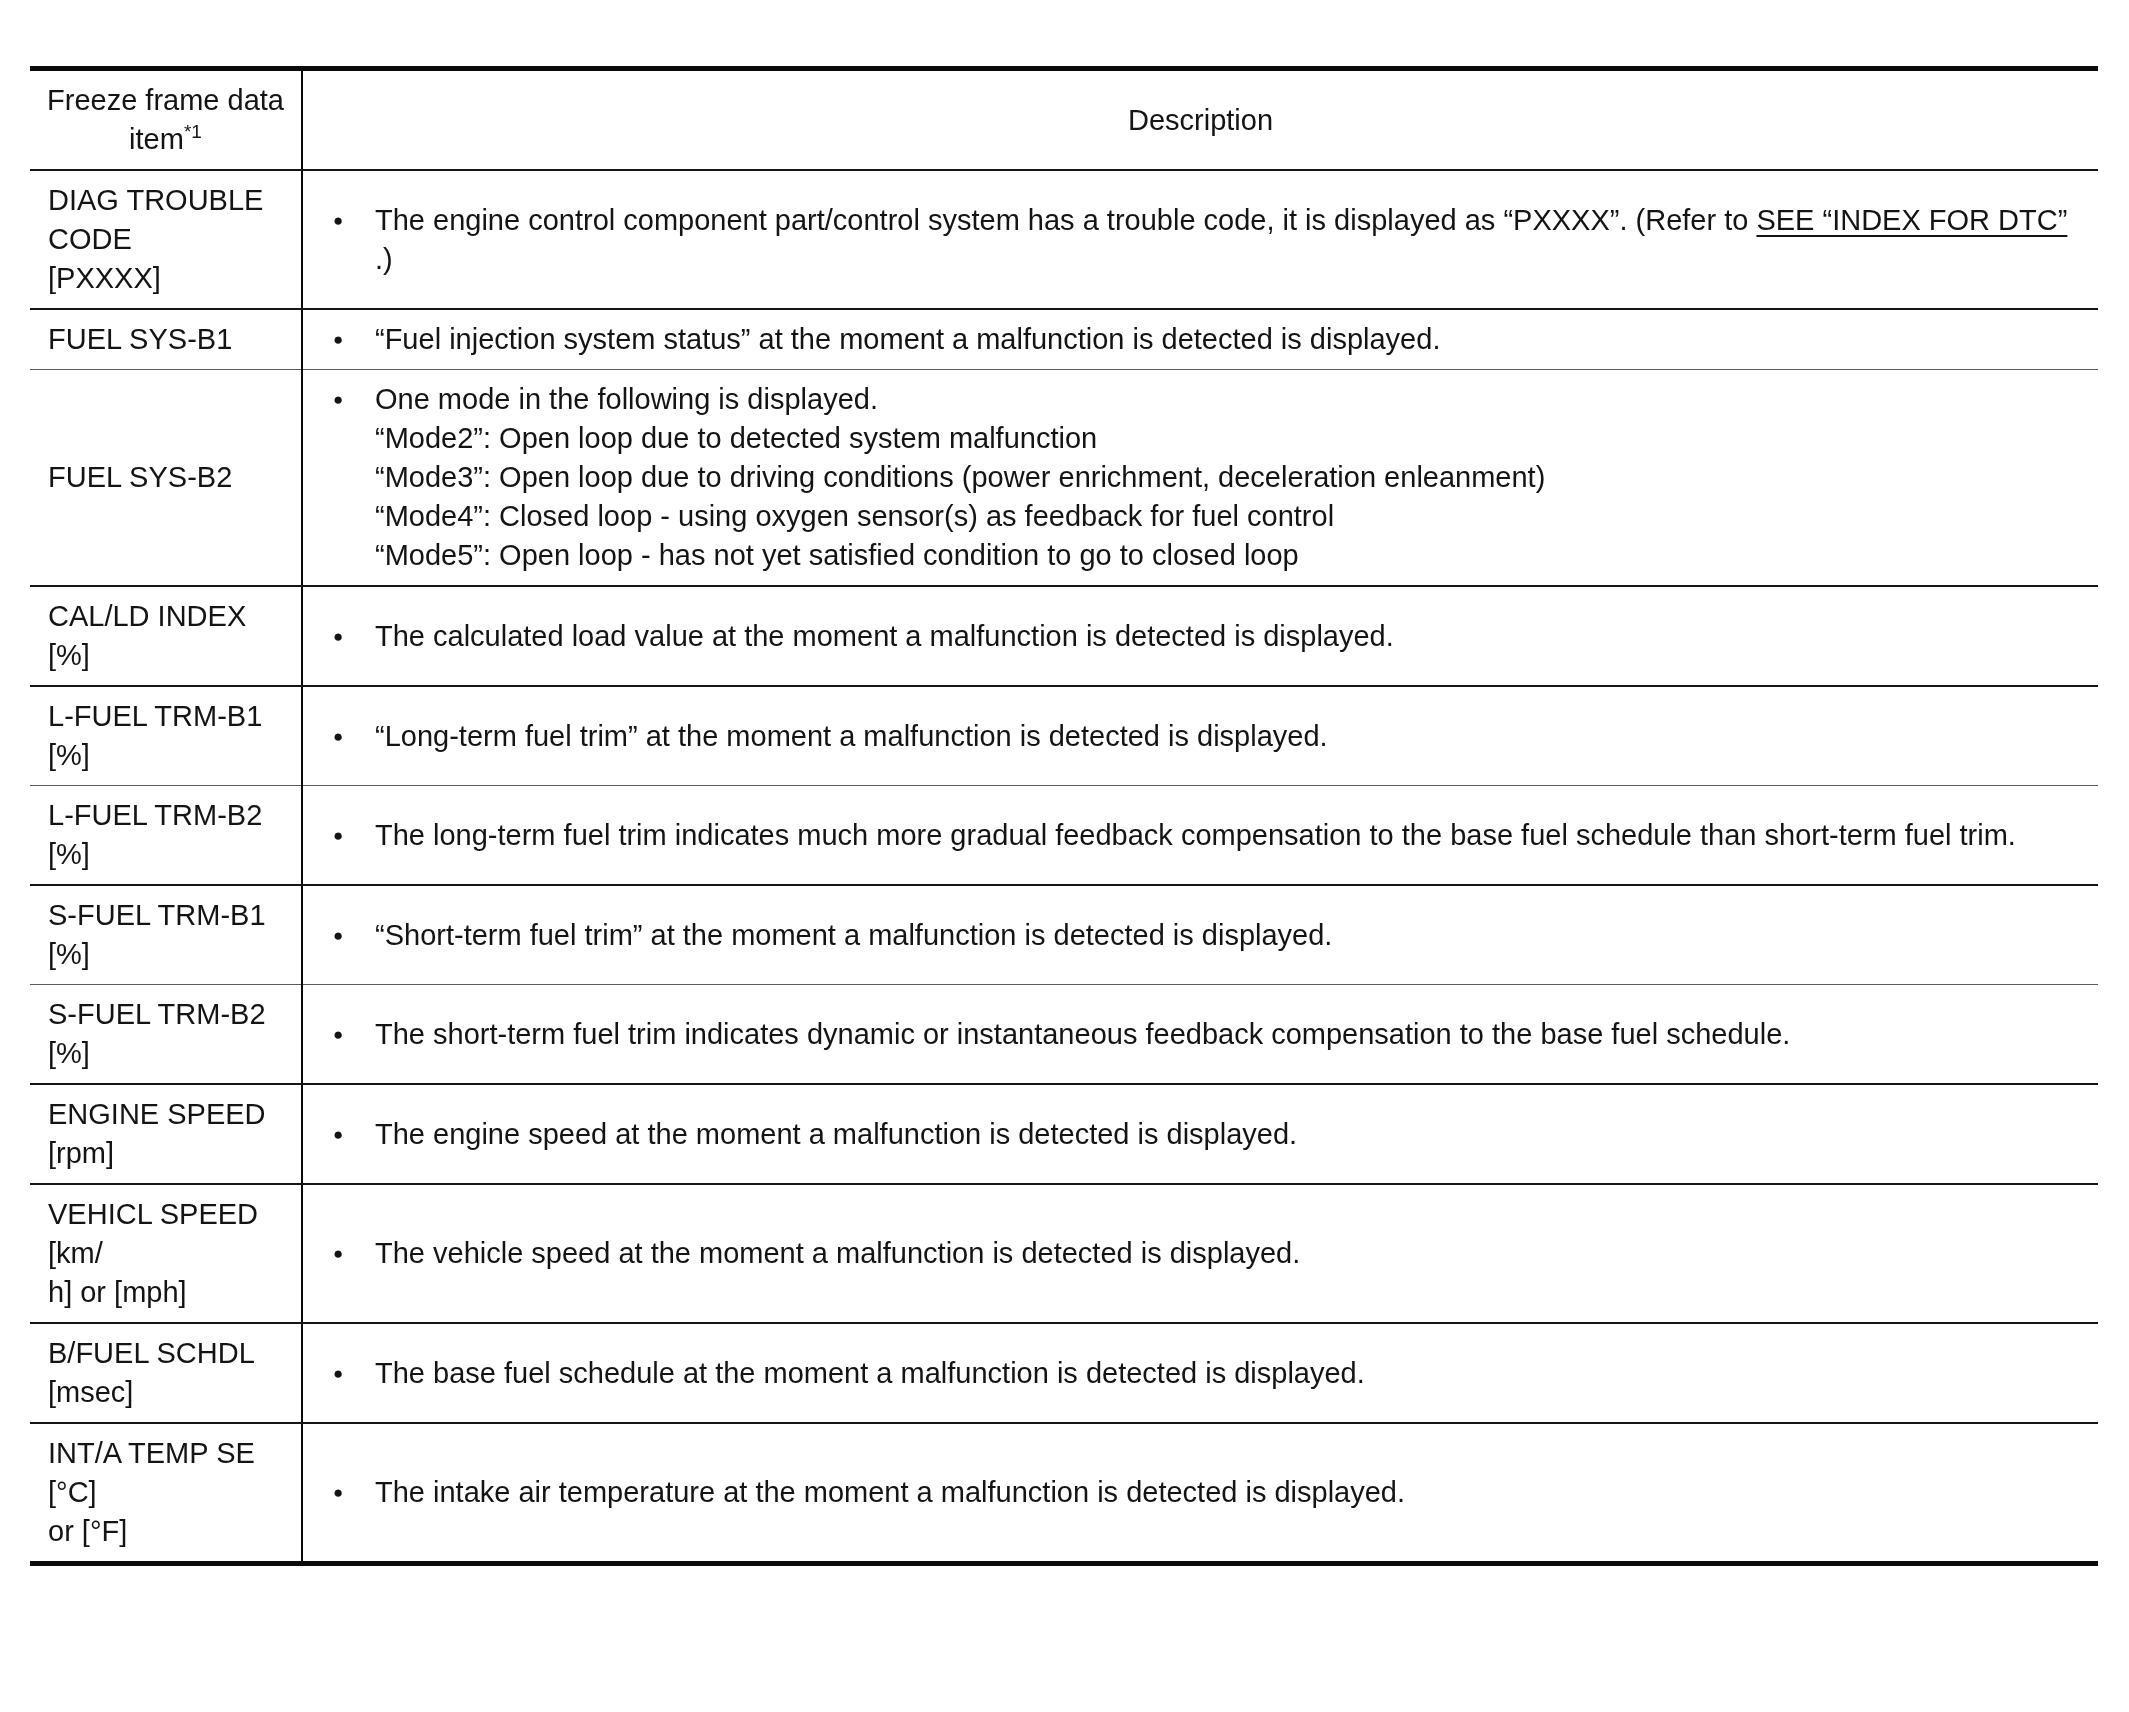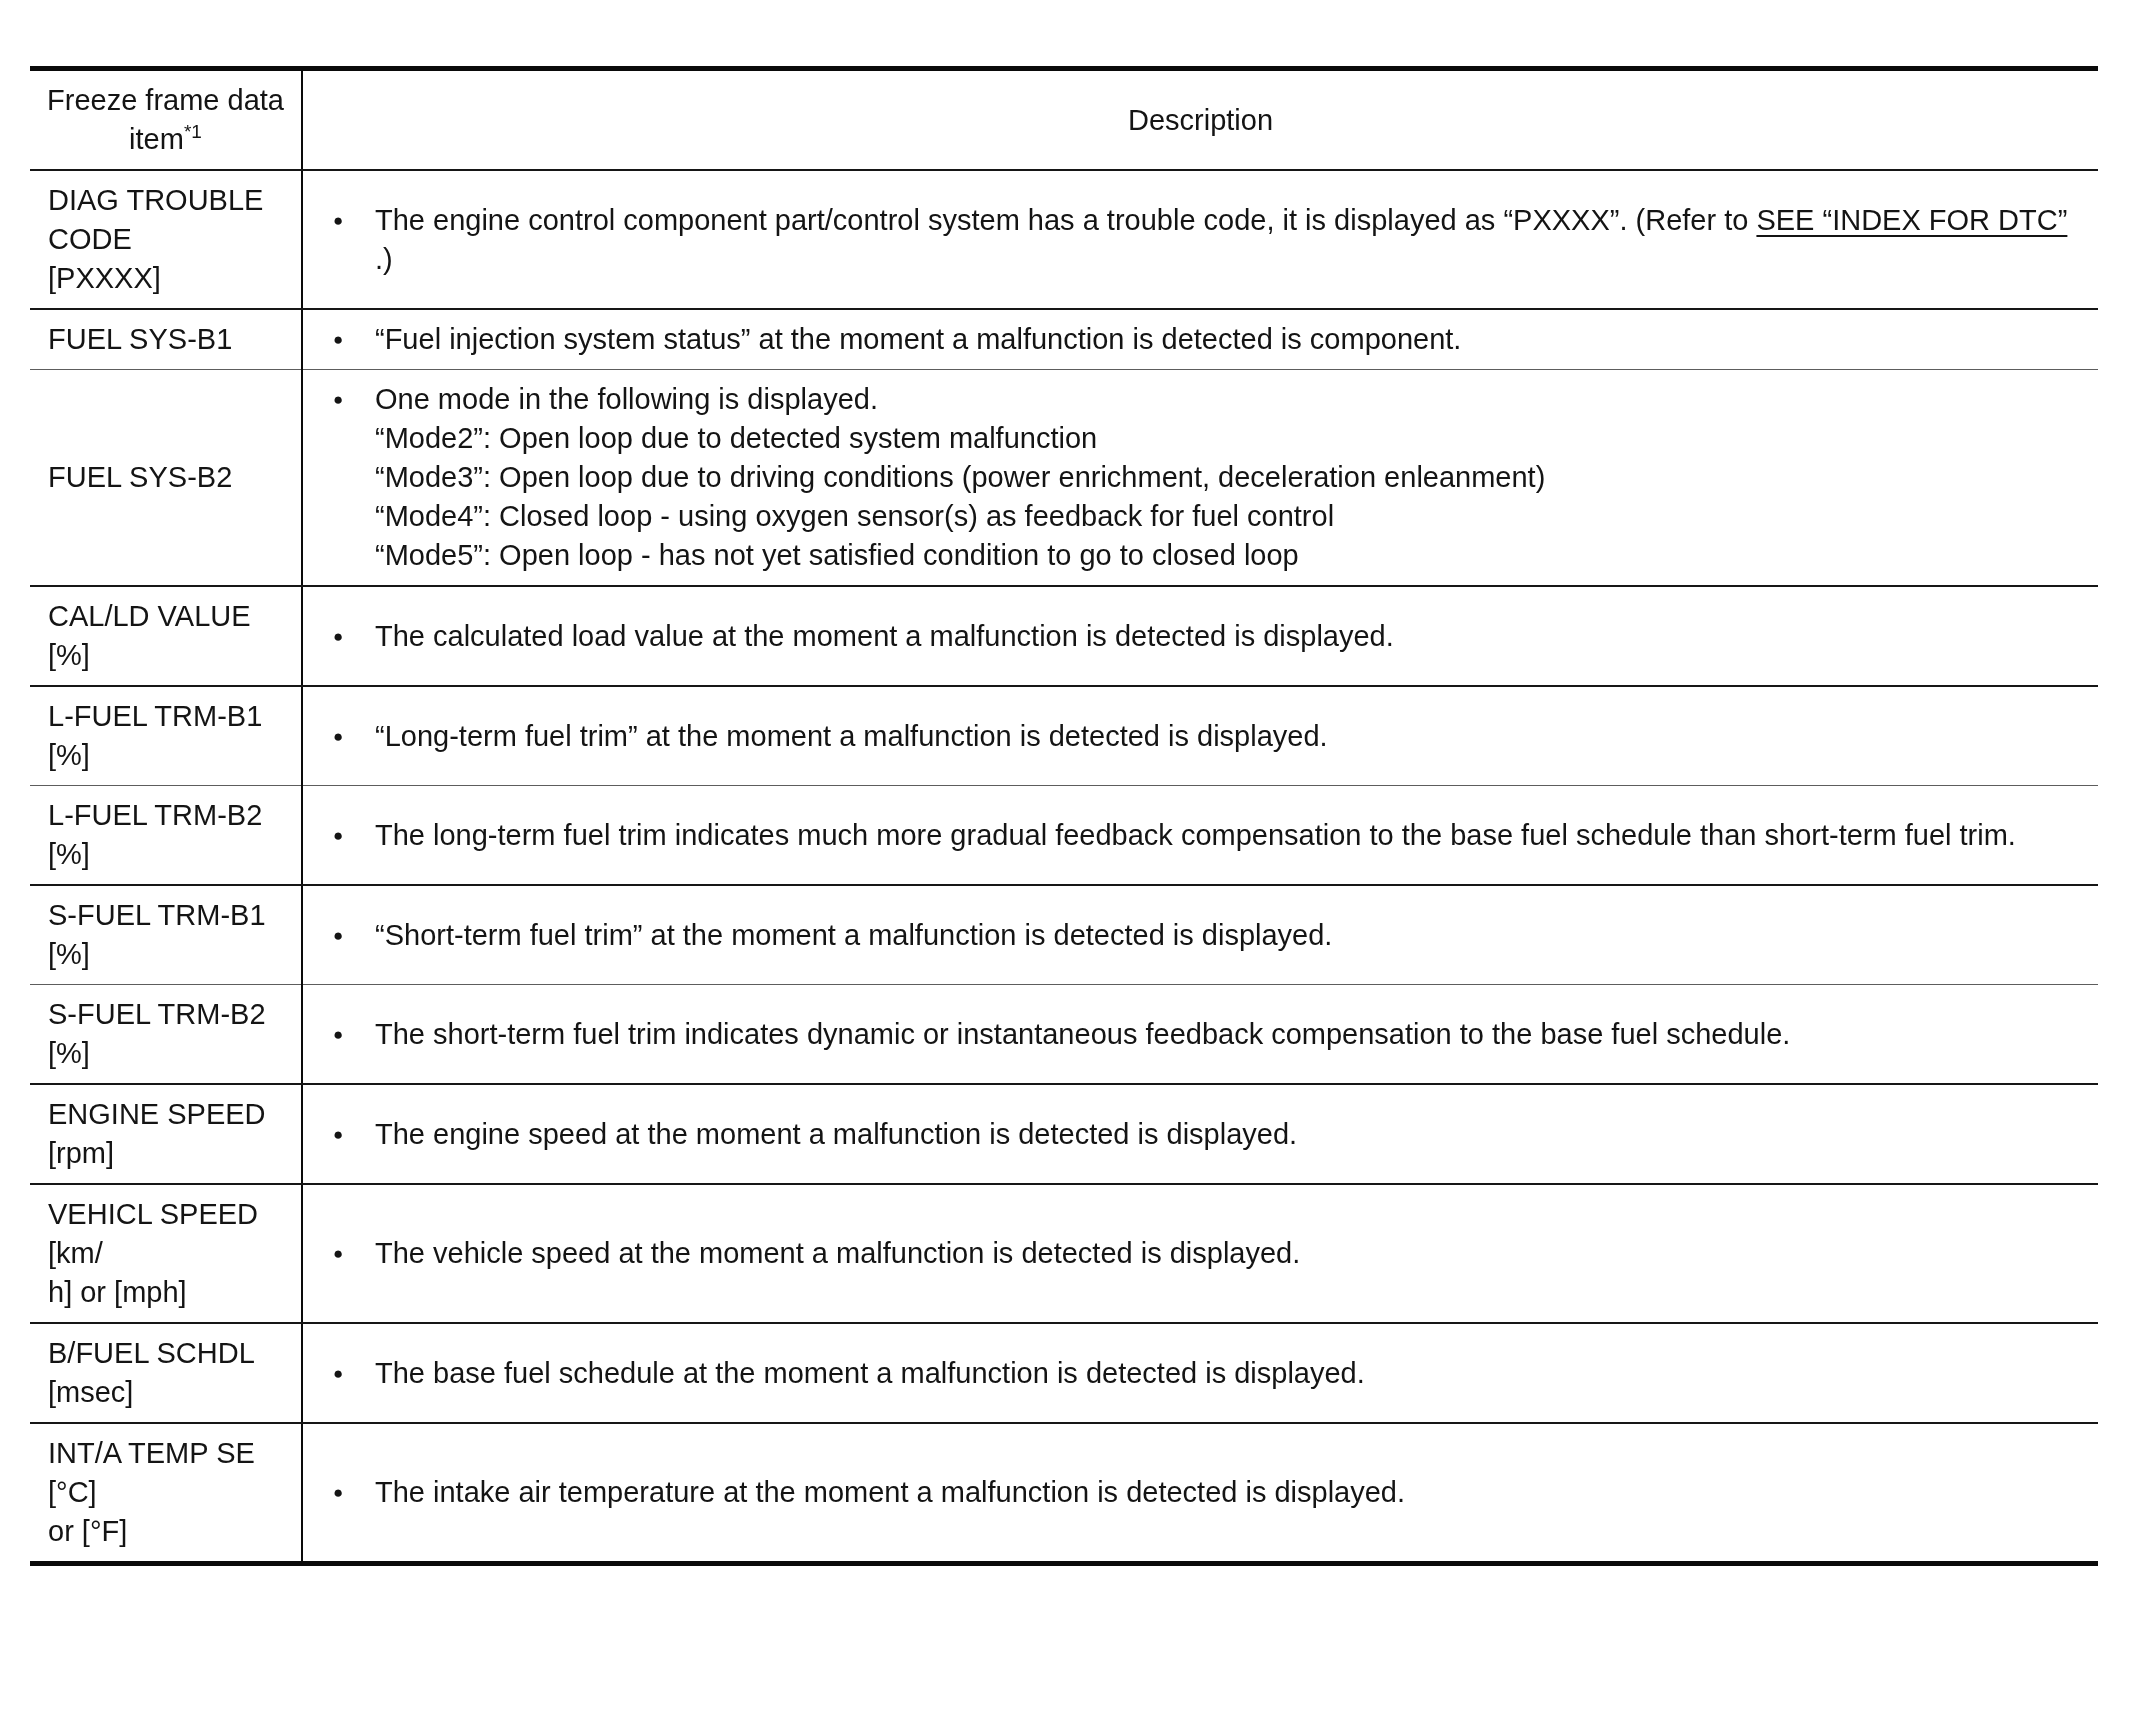--- a/index.html
+++ b/index.html
@@ -111,41 +111,41 @@
           <div class="desc-text"><span>The engine control component part/control system has a trouble code, it is displayed as “PXXXX”. (Refer to </span><a class="dtc-link">SEE “INDEX FOR DTC”</a><span> .)</span></div>
         </div>
       </td>
     </tr>
 
     <tr class="sep-pair">
       <td class="item-cell">FUEL SYS-B1</td>
       <td class="desc-cell">
         <div class="desc">
           <span class="bullet">●</span>
-          <div class="desc-text">“Fuel injection system status” at the moment a malfunction is detected is component.</div>
+          <div class="desc-text">“Fuel injection system status” at the moment a malfunction is detected is displayed.</div>
         </div>
       </td>
     </tr>
 
     <tr class="sep-group">
       <td class="item-cell">FUEL SYS-B2</td>
       <td class="desc-cell">
         <div class="desc">
           <span class="bullet">●</span>
           <div class="desc-text">One mode in the following is displayed.
 “Mode2”: Open loop due to detected system malfunction
 “Mode3”: Open loop due to driving conditions (power enrichment, deceleration enleanment)
 “Mode4”: Closed loop - using oxygen sensor(s) as feedback for fuel control
 “Mode5”: Open loop - has not yet satisfied condition to go to closed loop</div>
         </div>
       </td>
     </tr>
 
     <tr class="sep-group">
-      <td class="item-cell">CAL/LD VALUE [%]</td>
+      <td class="item-cell">CAL/LD INDEX [%]</td>
       <td class="desc-cell">
         <div class="desc">
           <span class="bullet">●</span>
           <div class="desc-text">The calculated load value at the moment a malfunction is detected is displayed.</div>
         </div>
       </td>
     </tr>
 
 
     <tr class="sep-pair">

